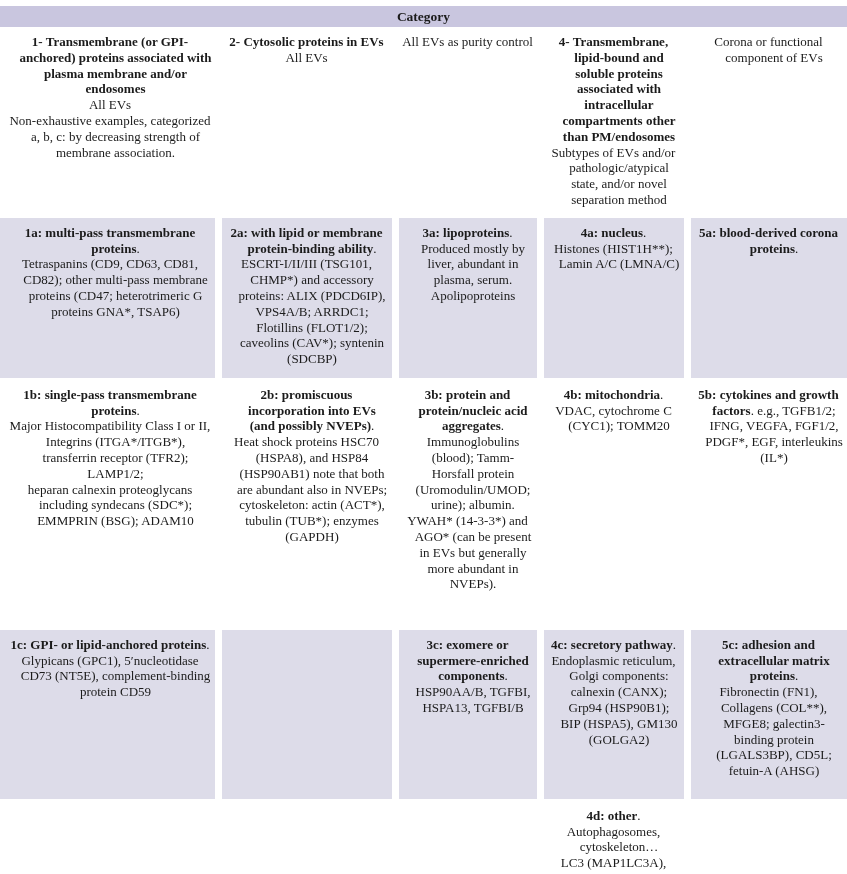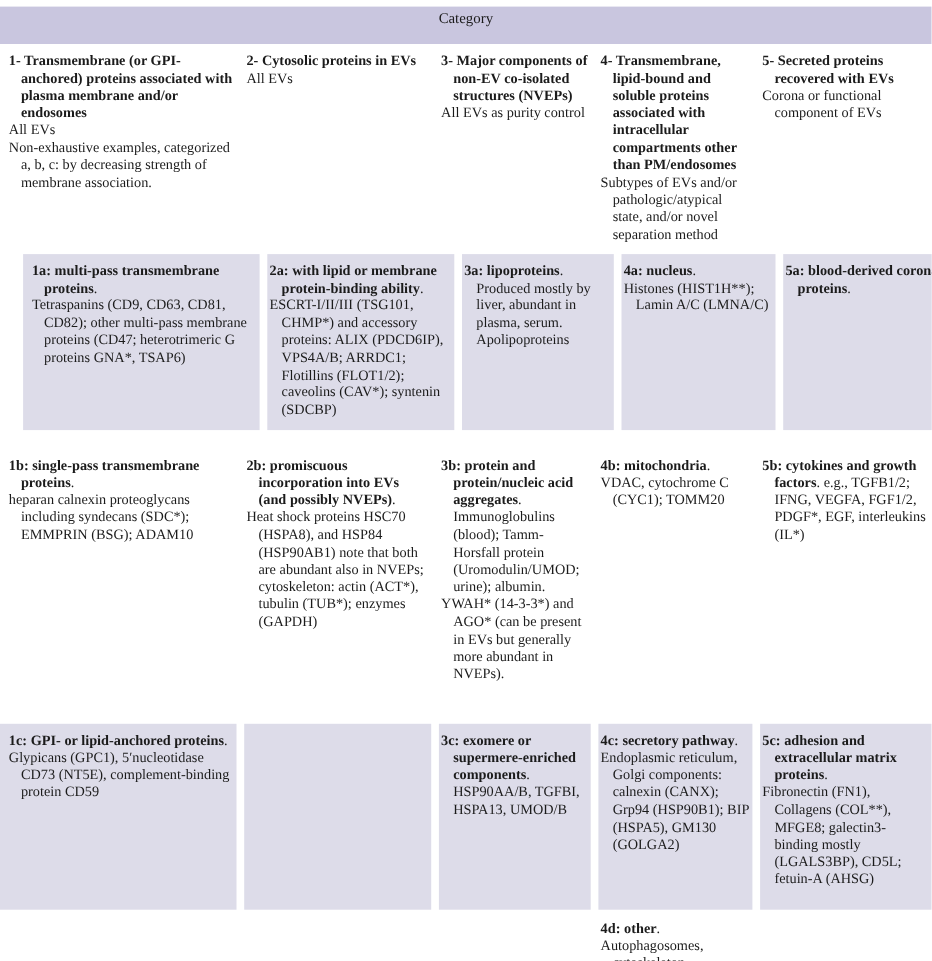--- a/index.html
+++ b/index.html
@@ -4,34 +4,35 @@
 <style>
   html,body{margin:0;padding:0;background:#ffffff;}
   body{
     width:847px;height:874px;overflow:hidden;
     font-family:"Liberation Serif","DejaVu Serif",serif;
     font-size:13px;line-height:15.8px;color:#1b1b1b;
     -webkit-font-smoothing:antialiased;
   }
   .page{width:847px;height:874px;position:relative;}
   .cat-band{
-    margin-top:6px;height:34px;line-height:21px;
+    margin-top:6px;height:21px;line-height:21px;
     background:var(--band,#c9c6df);
-    text-align:center;font-weight:normal;font-size:13.5px;
+    text-align:center;font-weight:bold;font-size:13.5px;
   }
   .trow{
     display:grid;
     grid-template-columns:215px 170px 138px 140px 156px;
     column-gap:7px;
+    text-align:center;
   }
   .cell{padding:7px 3px 10px 2px;box-sizing:border-box;}
   .trow .cell:first-child{padding-left:8px;}
   .shade .cell{background:var(--shade,#dcdbe8);}
   .row-header{min-height:186px;}
-  .row-a{min-height:160px;margin-bottom:17px;padding-left:21px;}
+  .row-a{min-height:160px;margin-bottom:2px;}
   .row-b{min-height:237px;}
   .row-c{min-height:169px;margin-top:13px;margin-bottom:2px;}
   .row-d{min-height:91px;}
   .para{margin:0;padding-left:11px;text-indent:-11px;}
   .b{font-weight:bold;}
 </style>
 </head>
 <body style="color: rgb(27, 27, 27); background: rgb(255, 255, 255);">
 
 <div class="page">
@@ -44,29 +45,27 @@
     <div class="cell">
         <p class="para"><span class="b">1- Transmembrane (or GPI-anchored) proteins associated with plasma membrane and/or endosomes</span></p>
         <p class="para"><span>All EVs</span></p>
         <p class="para"><span>Non-exhaustive examples, categorized a, b, c: by decreasing strength of membrane association.</span></p>
       </div>
     <div class="cell">
         <p class="para"><span class="b">2- Cytosolic proteins in EVs</span></p>
         <p class="para"><span>All EVs</span></p>
       </div>
     <div class="cell">
-        <p class="para"><span class="b">3- Major components of non-EV co-isolated structures (NVEPs)</span></p>
         <p class="para"><span>All EVs as purity control</span></p>
       </div>
     <div class="cell">
         <p class="para"><span class="b">4- Transmembrane, lipid-bound and soluble proteins associated with intracellular compartments other than PM/endosomes</span></p>
         <p class="para"><span>Subtypes of EVs and/or pathologic/atypical state, and/or novel separation method</span></p>
       </div>
     <div class="cell">
-        <p class="para"><span class="b">5- Secreted proteins recovered with EVs</span></p>
         <p class="para"><span>Corona or functional component of EVs</span></p>
       </div>
   </div>
 
   <div class="trow row-a shade">
     <div class="cell">
         <p class="para"><span class="b">1a: multi-pass transmembrane proteins</span><span>.</span></p>
         <p class="para"><span>Tetraspanins (CD9, CD63, CD81, CD82); other multi-pass membrane proteins (CD47; heterotrimeric G proteins GNA*, TSAP6)</span></p>
       </div>
     <div class="cell">
@@ -81,20 +80,21 @@
         <p class="para"><span>Histones (HIST1H**); Lamin A/C (LMNA/C)</span></p>
       </div>
     <div class="cell">
         <p class="para"><span class="b">5a: blood-derived corona proteins</span><span>.</span></p>
       </div>
   </div>
 
   <div class="trow row-b">
     <div class="cell">
         <p class="para"><span class="b">1b: single-pass transmembrane proteins</span><span>.</span></p>
+        <p class="para"><span>Major Histocompatibility Class I or II, Integrins (ITGA*/ITGB*), transferrin receptor (TFR2); LAMP1/2;</span></p>
         <p class="para"><span>heparan calnexin proteoglycans including syndecans (SDC*); EMMPRIN (BSG); ADAM10</span></p>
       </div>
     <div class="cell">
         <p class="para"><span class="b">2b: promiscuous incorporation into EVs (and possibly NVEPs)</span><span>.</span></p>
         <p class="para"><span>Heat shock proteins HSC70 (HSPA8), and HSP84 (HSP90AB1) note that both are abundant also in NVEPs; cytoskeleton: actin (ACT*), tubulin (TUB*); enzymes (GAPDH)</span></p>
       </div>
     <div class="cell">
         <p class="para"><span class="b">3b: protein and protein/nucleic acid aggregates</span><span>. Immunoglobulins (blood); Tamm-Horsfall protein (Uromodulin/UMOD; urine); albumin.</span></p>
         <p class="para"><span>YWAH* (14-3-3*) and AGO* (can be present in EVs but generally more abundant in NVEPs).</span></p>
       </div>
@@ -107,29 +107,29 @@
       </div>
   </div>
 
   <div class="trow row-c shade">
     <div class="cell">
         <p class="para"><span class="b">1c: GPI- or lipid-anchored proteins</span><span>.</span></p>
         <p class="para"><span>Glypicans (GPC1), 5′nucleotidase CD73 (NT5E), complement-binding protein CD59</span></p>
       </div>
     <div class="cell"></div>
     <div class="cell">
-        <p class="para"><span class="b">3c: exomere or supermere-enriched components</span><span>. HSP90AA/B, TGFBI, HSPA13, UMOD/B</span></p>
+        <p class="para"><span class="b">3c: exomere or supermere-enriched components</span><span>. HSP90AA/B, TGFBI, HSPA13, TGFBI/B</span></p>
       </div>
     <div class="cell">
         <p class="para"><span class="b">4c: secretory pathway</span><span>.</span></p>
         <p class="para"><span>Endoplasmic reticulum, Golgi components: calnexin (CANX); Grp94 (HSP90B1); BIP (HSPA5), GM130 (GOLGA2)</span></p>
       </div>
     <div class="cell">
         <p class="para"><span class="b">5c: adhesion and extracellular matrix proteins</span><span>.</span></p>
-        <p class="para"><span>Fibronectin (FN1), Collagens (COL**), MFGE8; galectin3-binding mostly (LGALS3BP), CD5L; fetuin-A (AHSG)</span></p>
+        <p class="para"><span>Fibronectin (FN1), Collagens (COL**), MFGE8; galectin3-binding protein (LGALS3BP), CD5L; fetuin-A (AHSG)</span></p>
       </div>
   </div>
 
   <div class="trow row-d">
     <div class="cell"></div>
     <div class="cell"></div>
     <div class="cell"></div>
     <div class="cell">
         <p class="para"><span class="b">4d: other</span><span>.</span></p>
         <p class="para"><span>Autophagosomes, cytoskeleton…</span></p>

